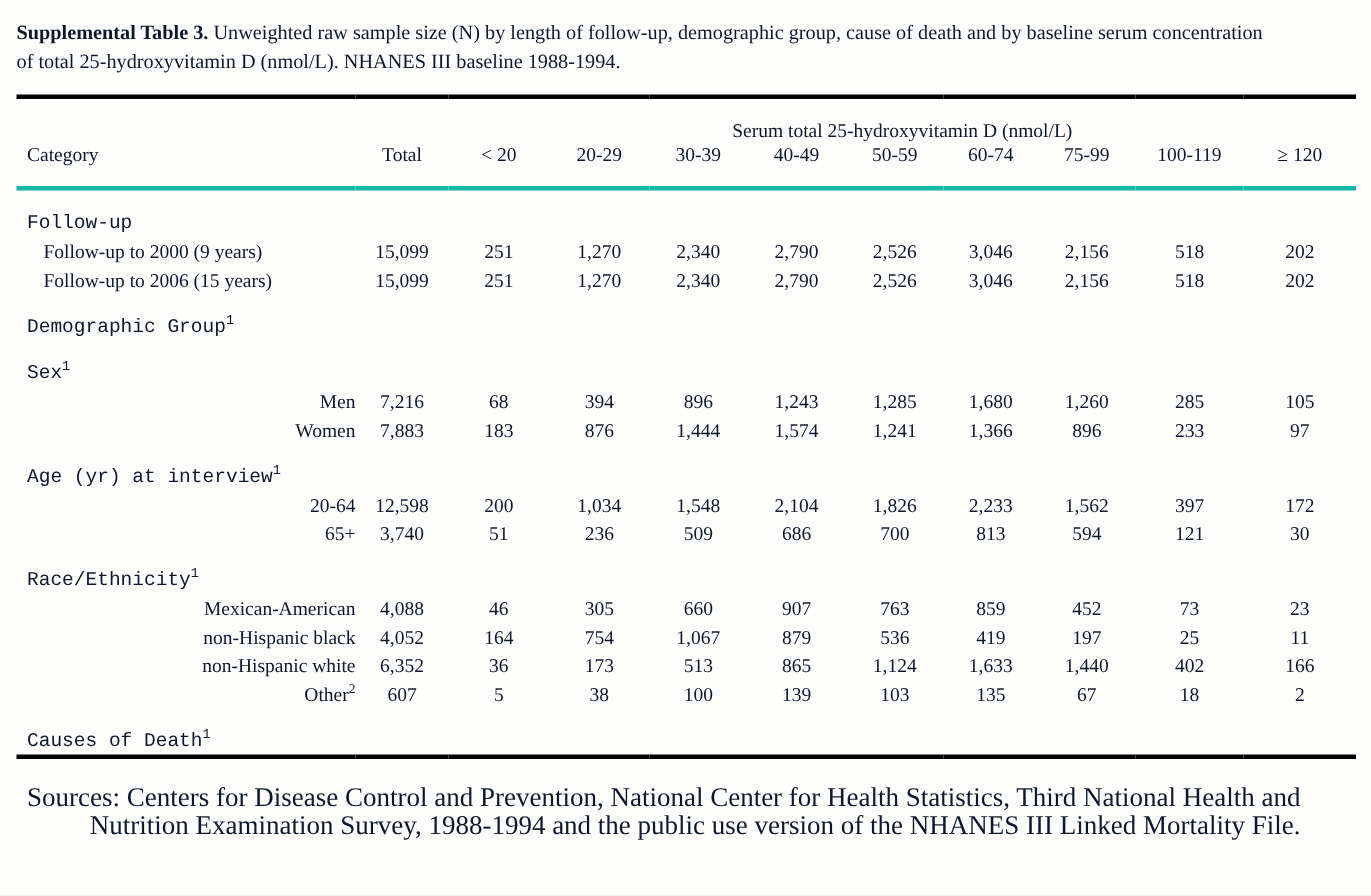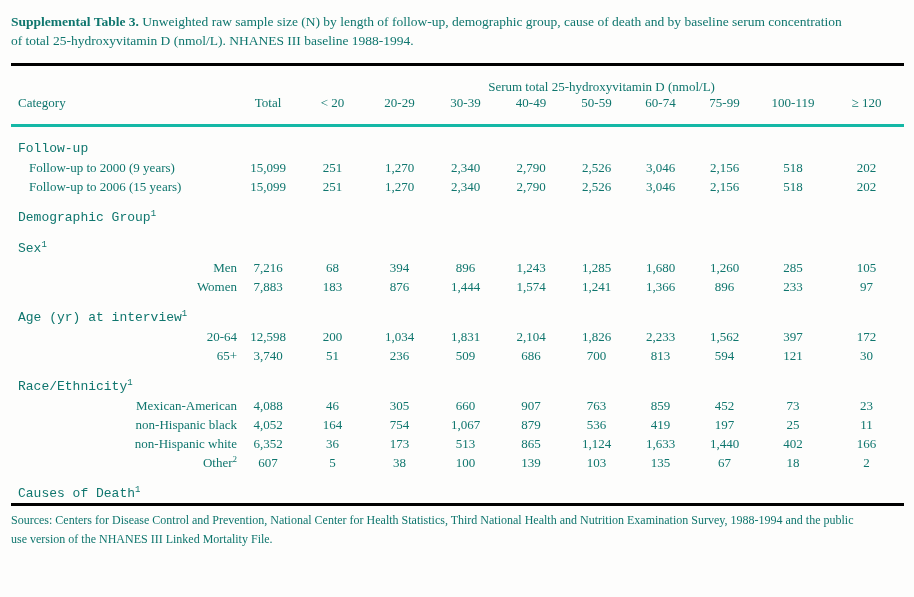--- a/index.html
+++ b/index.html
@@ -6,21 +6,21 @@
     margin: 0;
     padding: 0;
     background: #e9e9e9;
   }
   .page {
     position: relative;
     width: 914px;
     height: 597px;
     margin: 0 auto;
     background: #fdfdfc;
-    color: #0f766e;
+    color: #0f172a;
     font-family: "Liberation Serif", "DejaVu Serif", serif;
     overflow: hidden;
     box-sizing: border-box;
     padding: 13px 10px 0 11px;
   }
   .title-block {
     max-width: 845px;
     font-size: 13.5px;
     line-height: 18.5px;
     margin: 0 0 13px 0;
@@ -68,23 +68,24 @@
   td.row-label.indent-1 { padding-left: 11px; text-align: right; }
   td.row-label.indent-2 { padding-left: 18px; }
   tr.last-row td { padding-bottom: 12px; }
   sup {
     font-size: 9px;
     line-height: 0;
     vertical-align: super;
   }
   .sources-block {
     max-width: 856px;
-    font-size: 12px;
+    font-size: 18px;
     line-height: 19px;
-    margin: 5px 0 0 0;
+    margin: 16px 0 0 0;
+    text-align: right;
   }
 </style>
 </head>
 <body>
 
 <div class="page">
 
   <p class="title-block"><b>Supplemental Table 3.</b> <span>Unweighted raw sample size (N) by length of follow-up, demographic group, cause of death and by baseline serum concentration of total 25-hydroxyvitamin D (nmol/L).  NHANES III baseline 1988-1994.</span></p>
 
   <table class="data-table">
@@ -184,21 +185,21 @@
           <td class="num">97</td>
         </tr>
         <tr class="section-row">
           <td colspan="11">Age (yr) at interview<sup>1</sup></td>
         </tr>
         <tr>
           <td class="row-label indent-1">20-64</td>
           <td class="num">12,598</td>
           <td class="num">200</td>
           <td class="num">1,034</td>
-          <td class="num">1,831</td>
+          <td class="num">1,548</td>
           <td class="num">2,104</td>
           <td class="num">1,826</td>
           <td class="num">2,233</td>
           <td class="num">1,562</td>
           <td class="num">397</td>
           <td class="num">172</td>
         </tr>
         <tr>
           <td class="row-label indent-1">65+</td>
           <td class="num">3,740</td>

